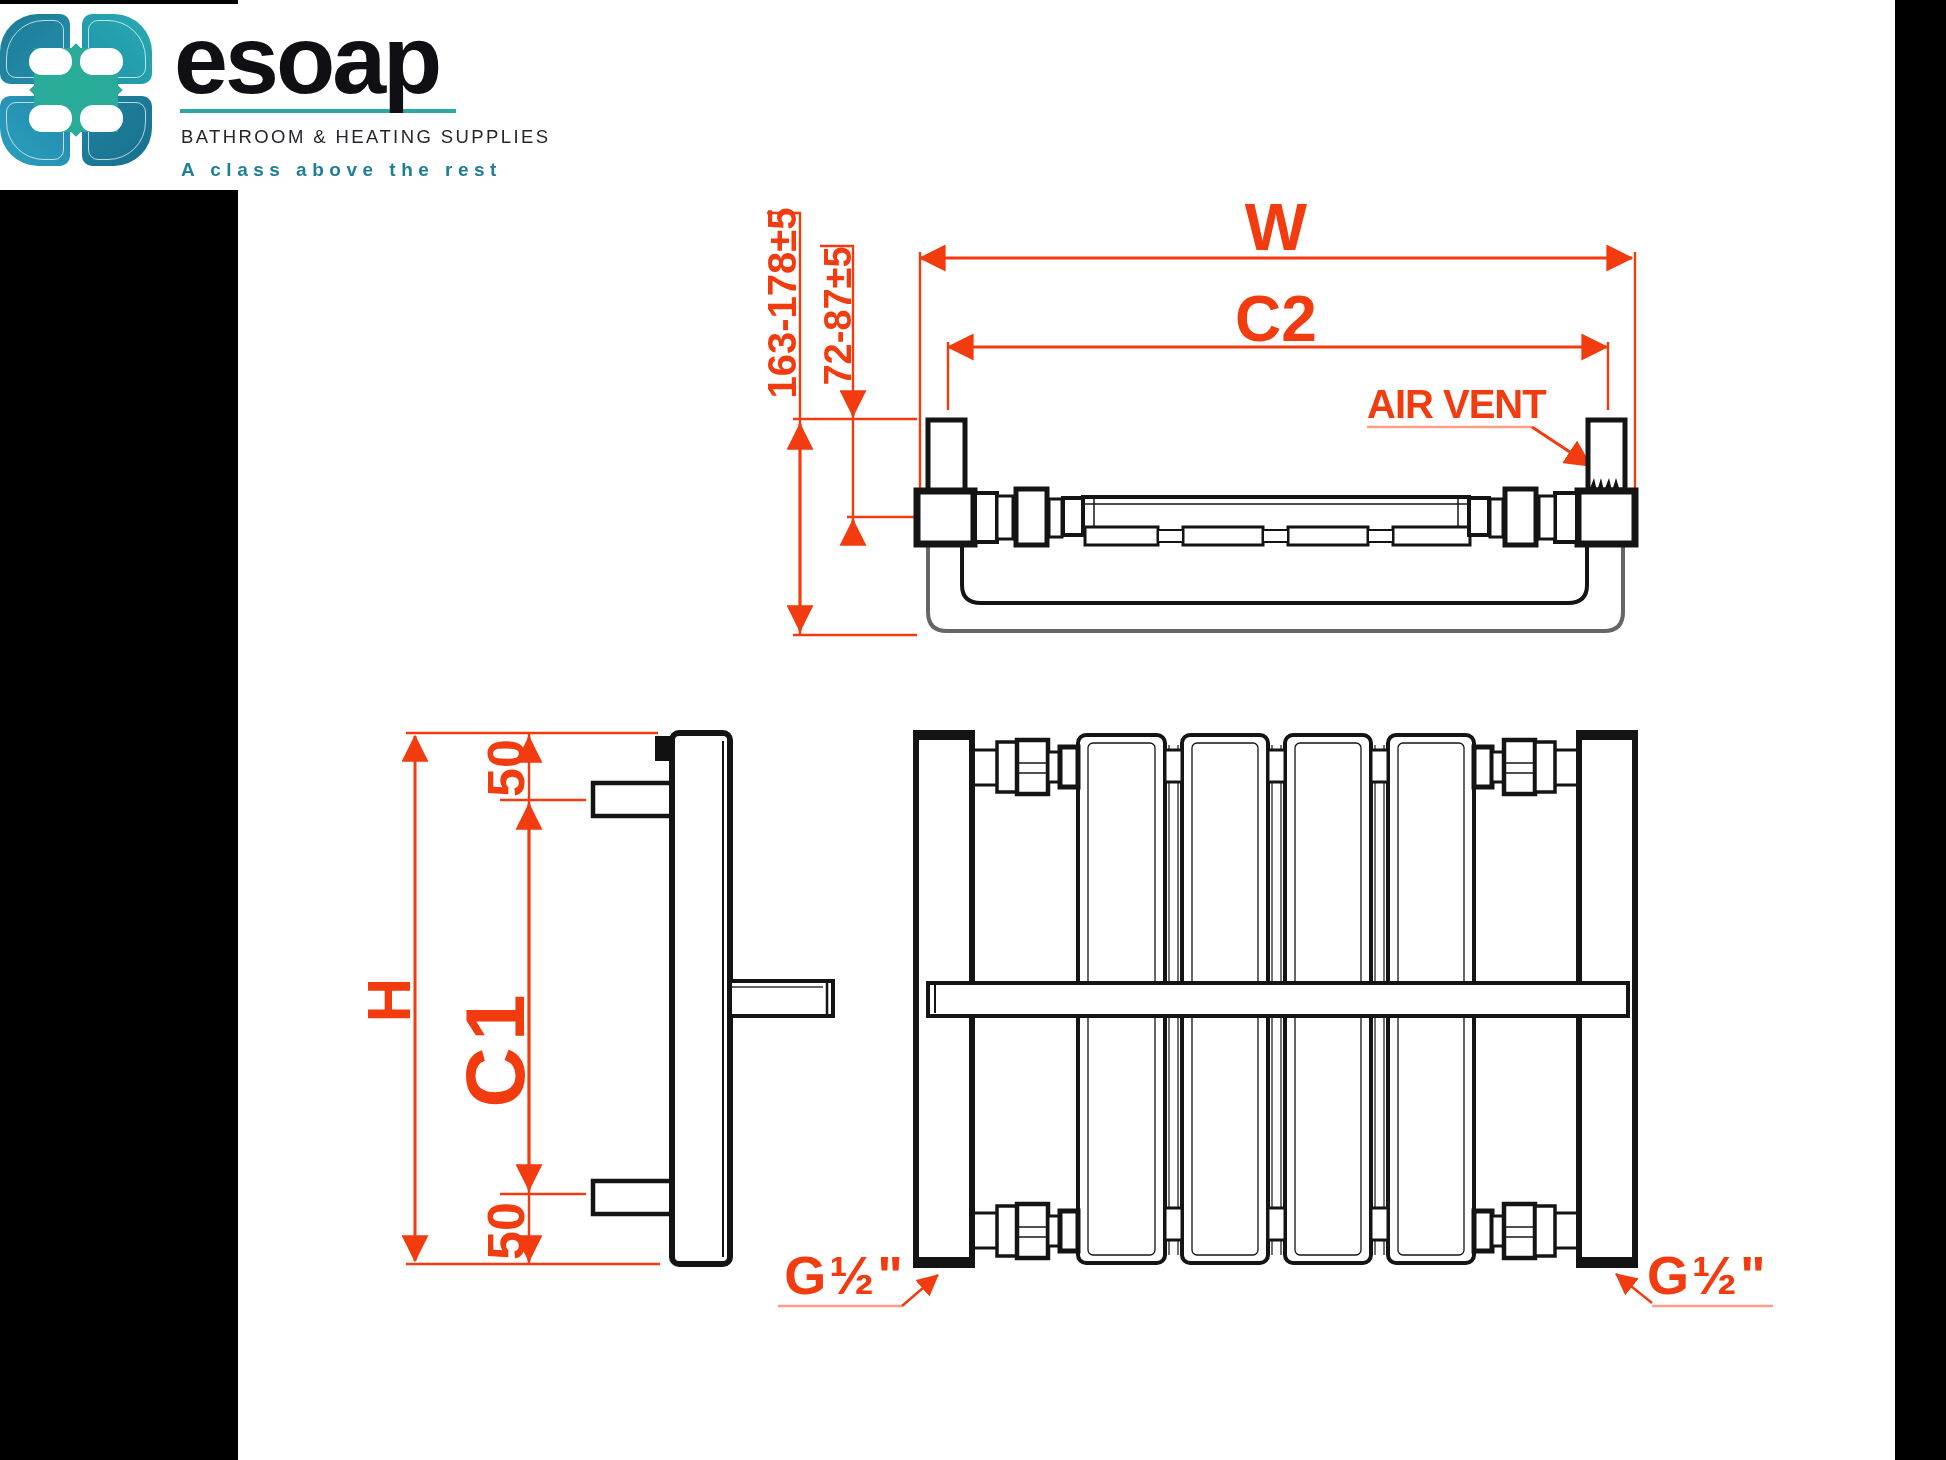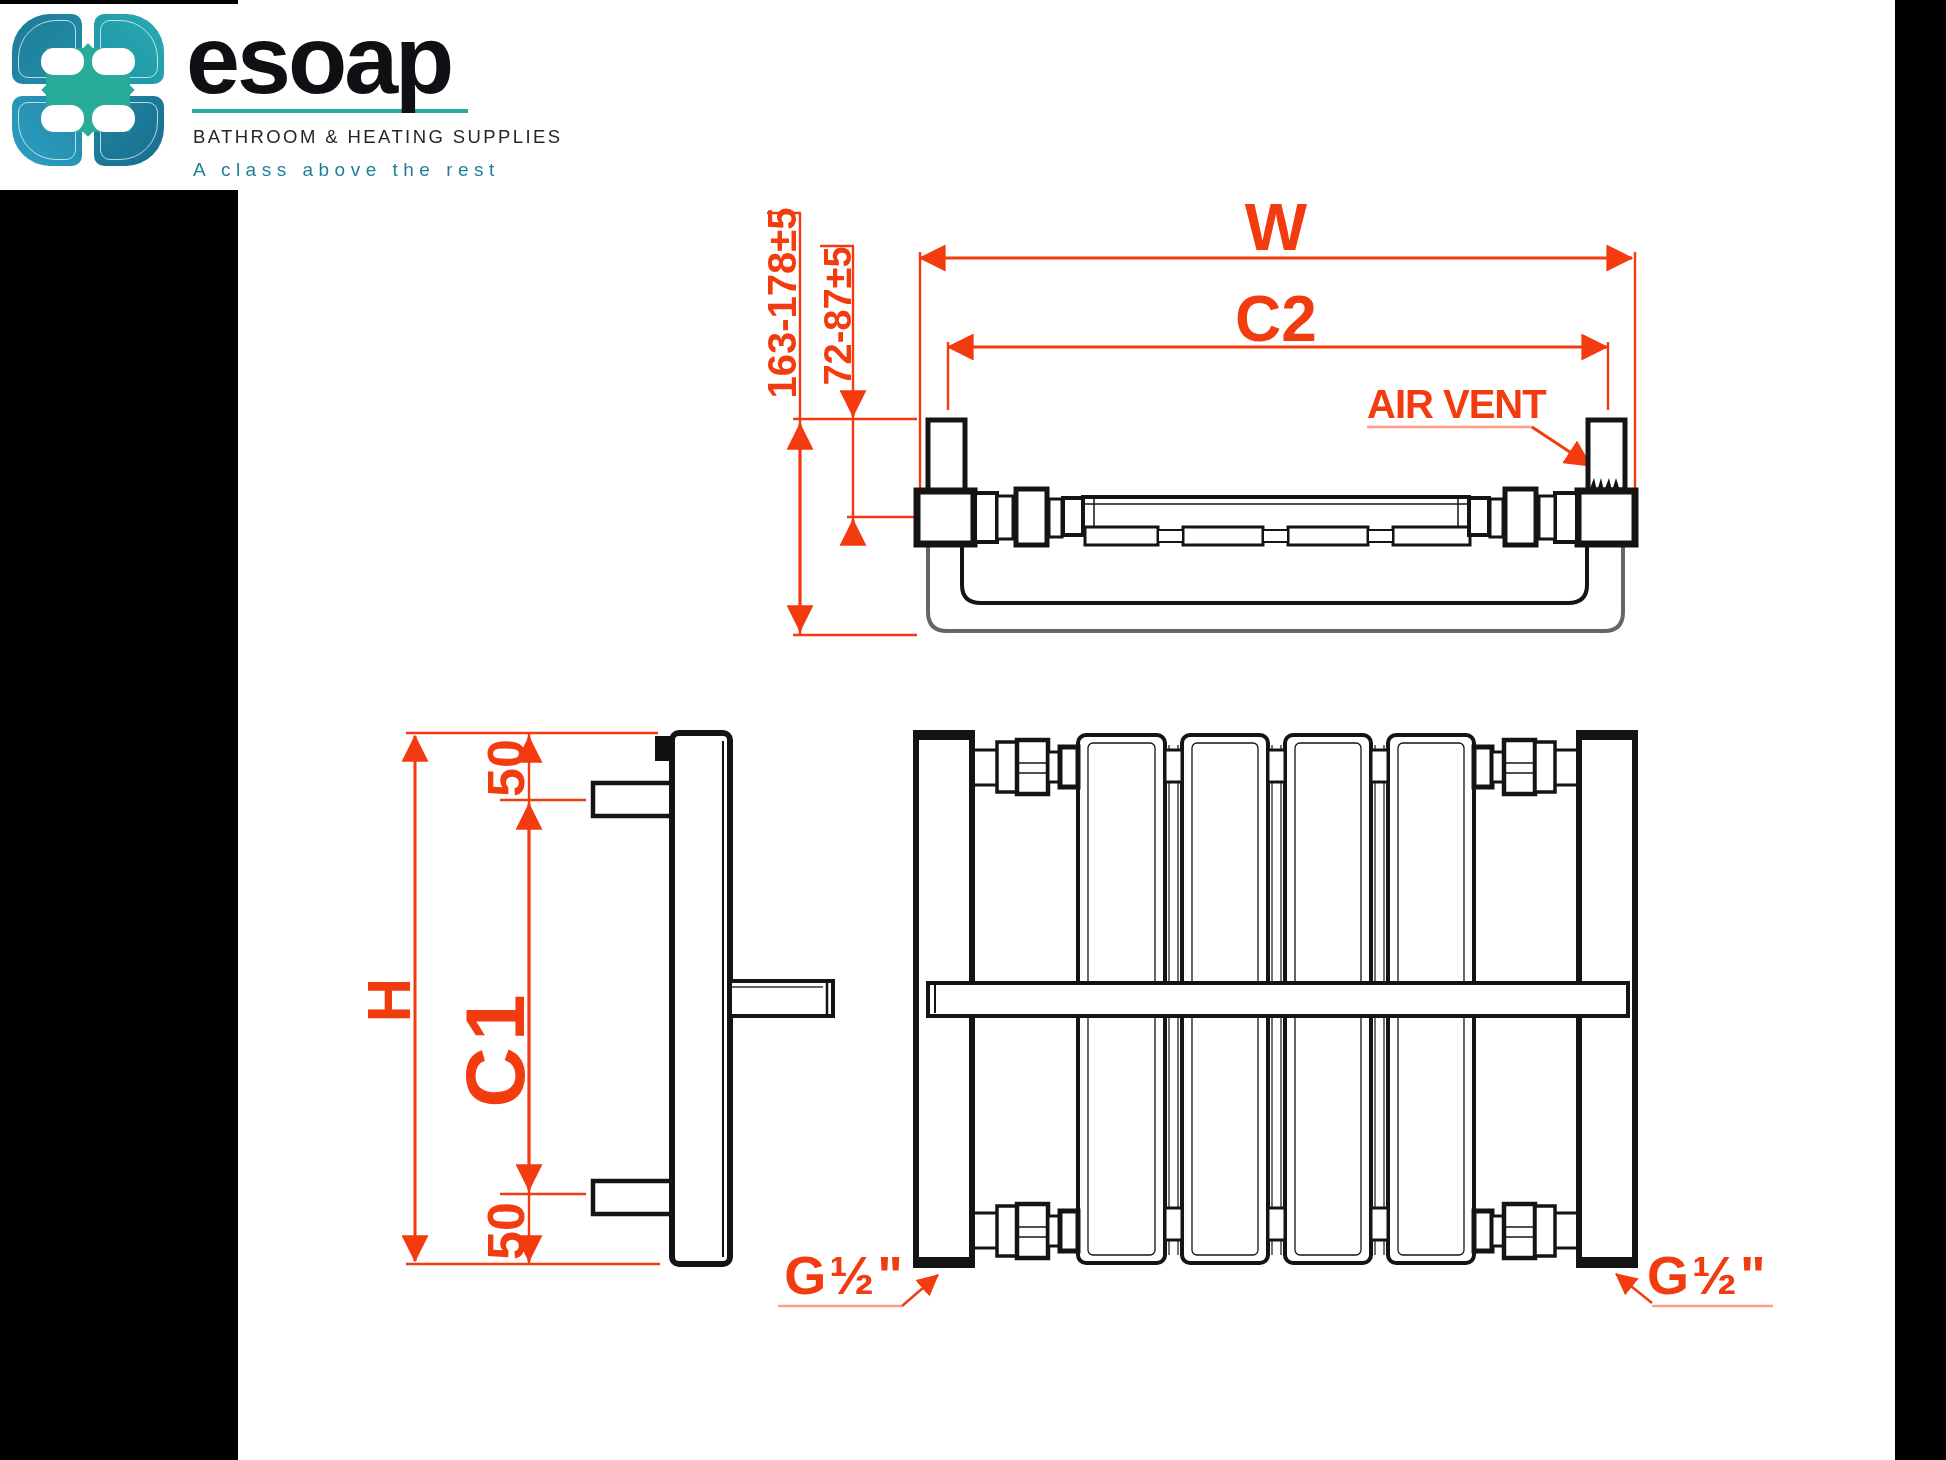--- a/index.html
+++ b/index.html
@@ -7,40 +7,40 @@
     width:1946px;height:1460px;position:relative;background:#ffffff;
     font-family:"Liberation Sans",sans-serif;overflow:hidden;
   }
   
   .bar{position:absolute;background:#000;}
   .bar-left{left:0;top:190px;width:238px;height:1270px;}
   .bar-top-strip{left:0;top:0;width:238px;height:4px;}
   .bar-right{left:1895px;top:0;width:51px;height:1460px;}
 
   
-  .logo{position:absolute;left:12px;top:12px;width:700px;height:180px;}
+  .logo{position:absolute;left:0;top:12px;width:700px;height:180px;}
   .logo-mark{position:absolute;left:0;top:2px;width:152px;height:152px;}
   .petal{position:absolute;width:70px;height:70px;}
   .petal::after{content:"";position:absolute;inset:6px;border:1.5px solid rgba(255,255,255,.7);border-radius:inherit;}
   .petal-tl{left:0;top:0;border-radius:38px 10px 10px 10px;background:linear-gradient(135deg,#1c7b97,#2490ac);}
   .petal-tr{right:0;top:0;border-radius:10px 38px 10px 10px;background:linear-gradient(225deg,#28aab2,#1f93a6);}
   .petal-bl{left:0;bottom:0;border-radius:10px 10px 10px 38px;background:linear-gradient(45deg,#2b9fc0,#2389ab);}
   .petal-br{right:0;bottom:0;border-radius:10px 10px 38px 10px;background:linear-gradient(315deg,#186e8c,#1f85a2);}
   .logo-diamond{position:absolute;left:50%;top:50%;width:66px;height:66px;margin:-33px 0 0 -33px;background:#29ab99;transform:rotate(45deg);}
   .logo-square{position:absolute;left:50%;top:50%;width:84px;height:84px;margin:-42px 0 0 -42px;background:#29ab99;}
   .notch{position:absolute;width:43px;height:27px;background:#fff;border-radius:13px;}
   .notch-nw{left:29px;top:34px;}
   .notch-ne{left:80px;top:34px;}
   .notch-sw{left:29px;top:91px;}
   .notch-se{left:80px;top:91px;}
   .logo-text{position:absolute;left:174px;top:0;width:520px;}
   .logo-name{font-size:97px;line-height:0.98;font-weight:800;letter-spacing:-3px;color:#101014;}
   .logo-rule{width:276px;height:4px;background:#2aa9a0;margin:2px 0 0 6px;}
   .logo-tag1{margin:13px 0 0 7px;font-size:18.5px;font-weight:400;letter-spacing:2.4px;color:#25252d;}
-  .logo-tag2{margin:11px 0 0 7px;font-size:19px;font-weight:400;letter-spacing:5.5px;color:#1f7f99;}
+  .logo-tag2{margin:11px 0 0 7px;font-size:19px;font-weight:700;letter-spacing:5.5px;color:#1f7f99;}
 
   
   svg.drawing{position:absolute;left:0;top:0;width:1946px;height:1460px;}
   .dim-text{fill:#f23b0e;font-family:"Liberation Sans",sans-serif;font-weight:bold;}
   .dim-line{stroke:#f23b0e;stroke-width:3;fill:none;}
   .dim-line-thin{stroke:#f23b0e;stroke-width:2.4;fill:none;}
   .pale-line{stroke:#ff9d85;stroke-width:2.4;fill:none;}
   .blk{stroke:#141414;fill:#ffffff;}
   .blk-nf{stroke:#141414;fill:none;}
   .gray-nf{stroke:#666;fill:none;}

